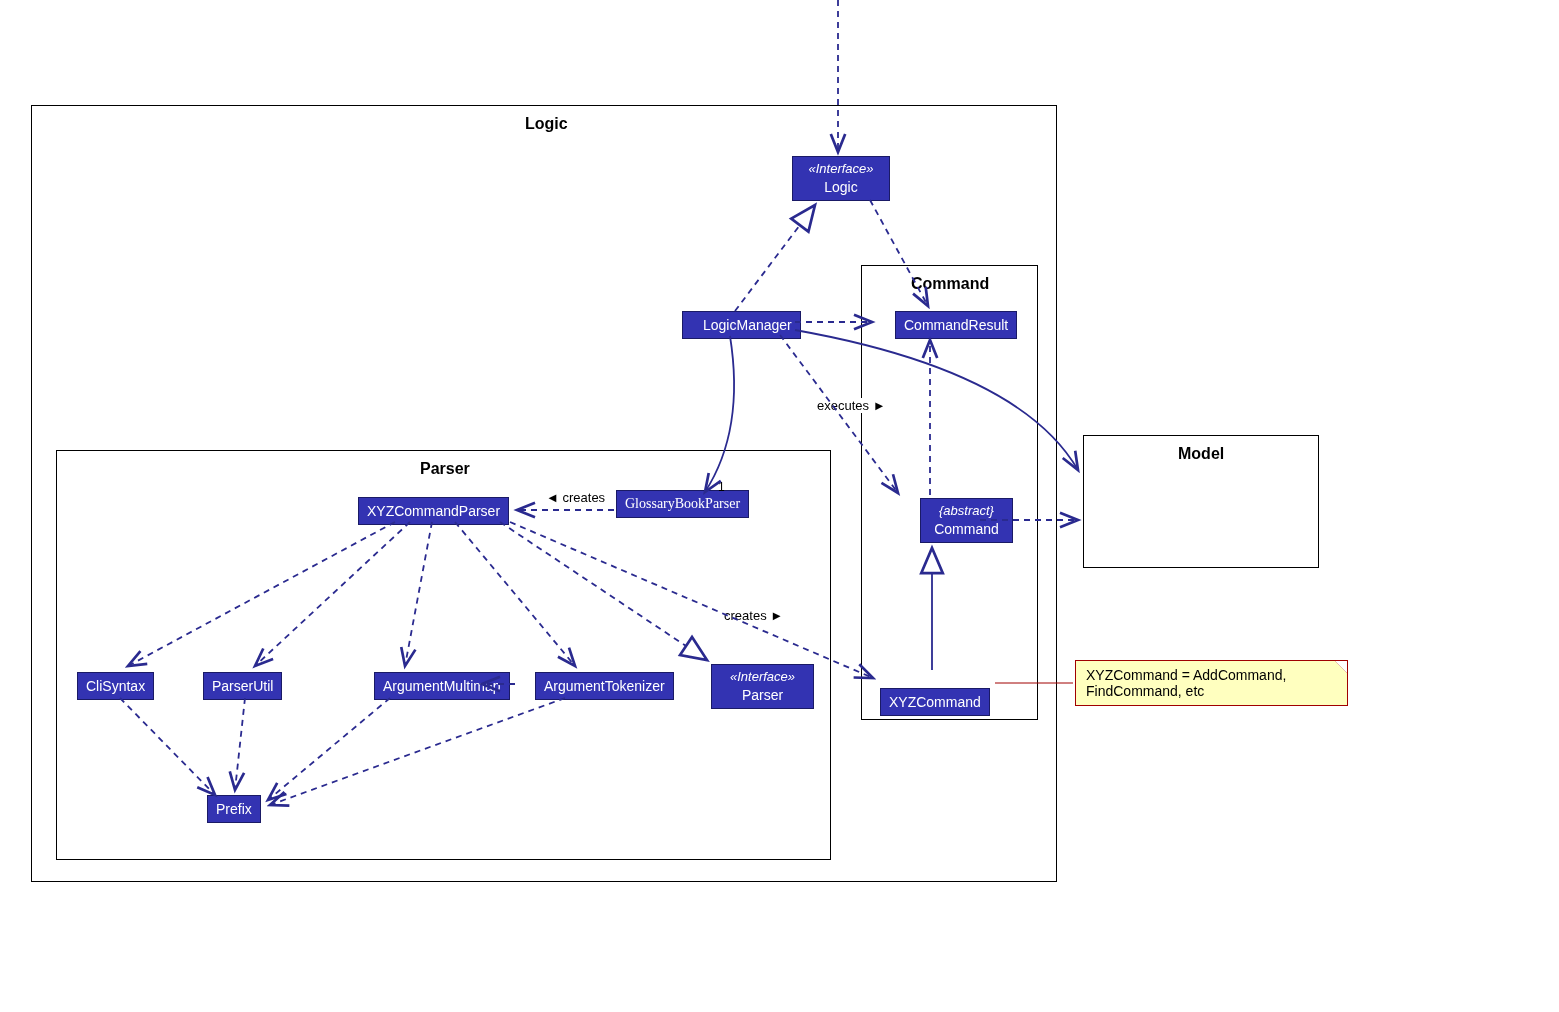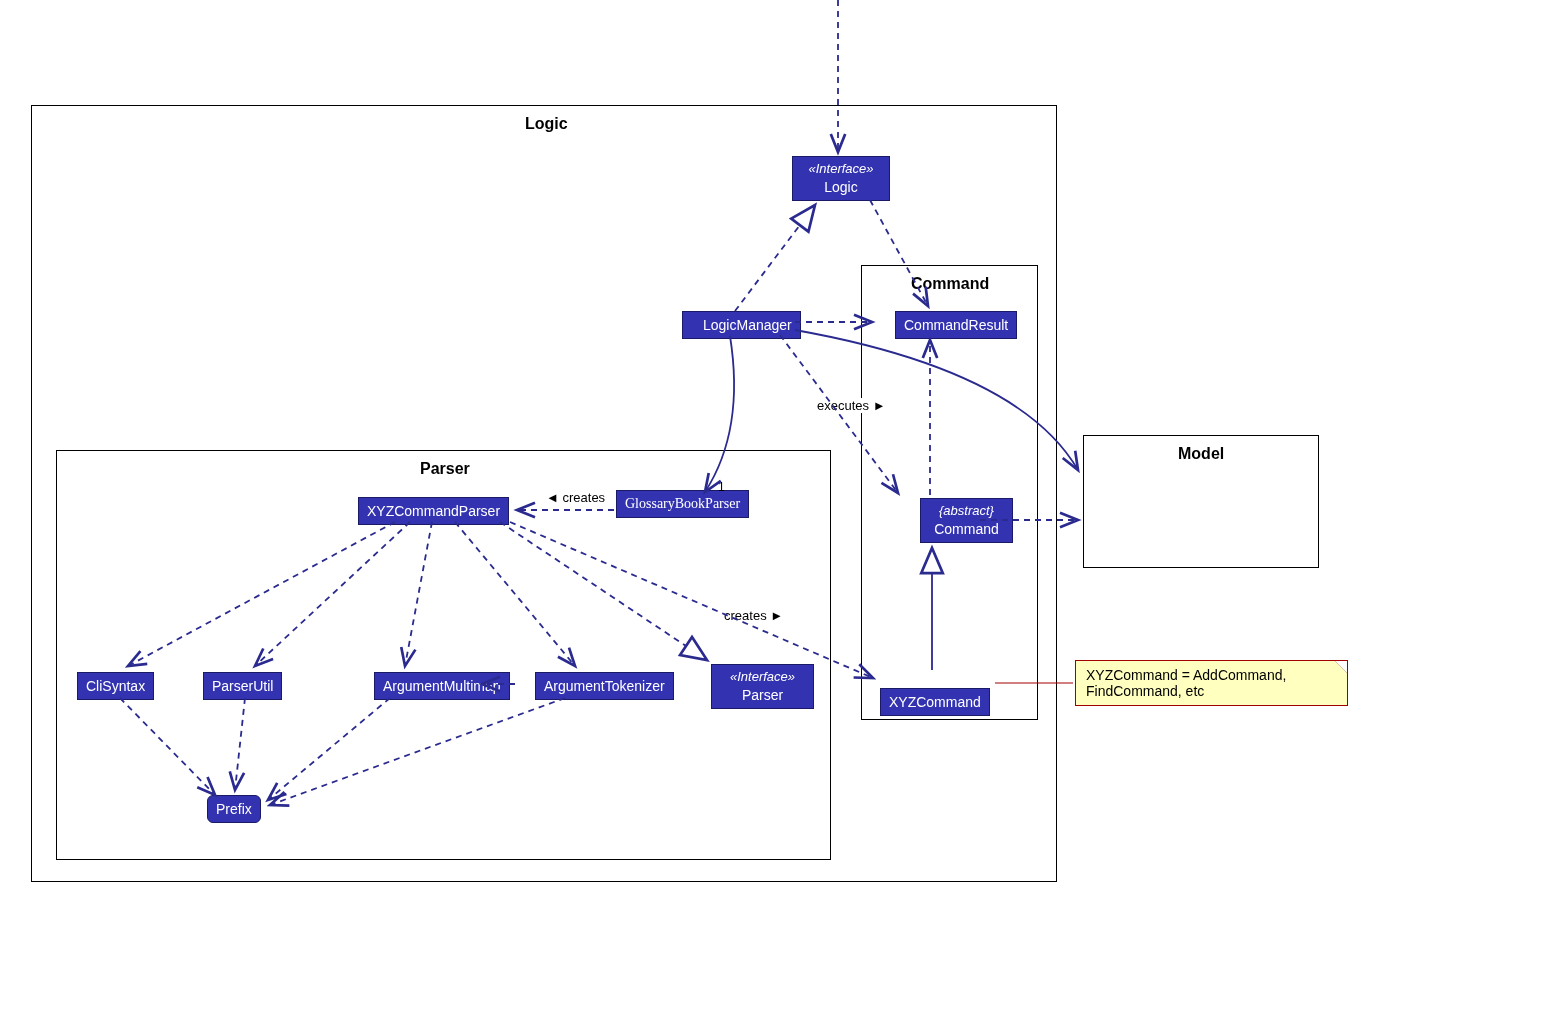--- a/index.html
+++ b/index.html
@@ -146,21 +146,21 @@
 
 <div class="class-box" style="left:518px; top:672px;margin-left:17px;">
   <span>ArgumentTokenizer</span>
 </div>
 
 <div class="class-box" style="left:711px; top:664px; width:85px;">
   <span class="stereotype">«Interface»</span>
   <span>Parser</span>
 </div>
 
-<div class="class-box" style="left:207px; top:795px;border-radius:6px;">
+<div class="class-box" style="left:207px; top:795px;">
   <span>Prefix</span>
 </div>
 
 <div class="note-box" style="left:1075px; top:660px; width:251px;">
   <span>XYZCommand = AddCommand, FindCommand, etc</span>
   <div class="note-fold"></div>
 </div>
 
 <div class="edge-label" style="left:544px; top:490px;">◄ <span>creates</span></div>
 <div class="edge-label" style="left:722px; top:608px;"><span>creates</span> ►</div>

